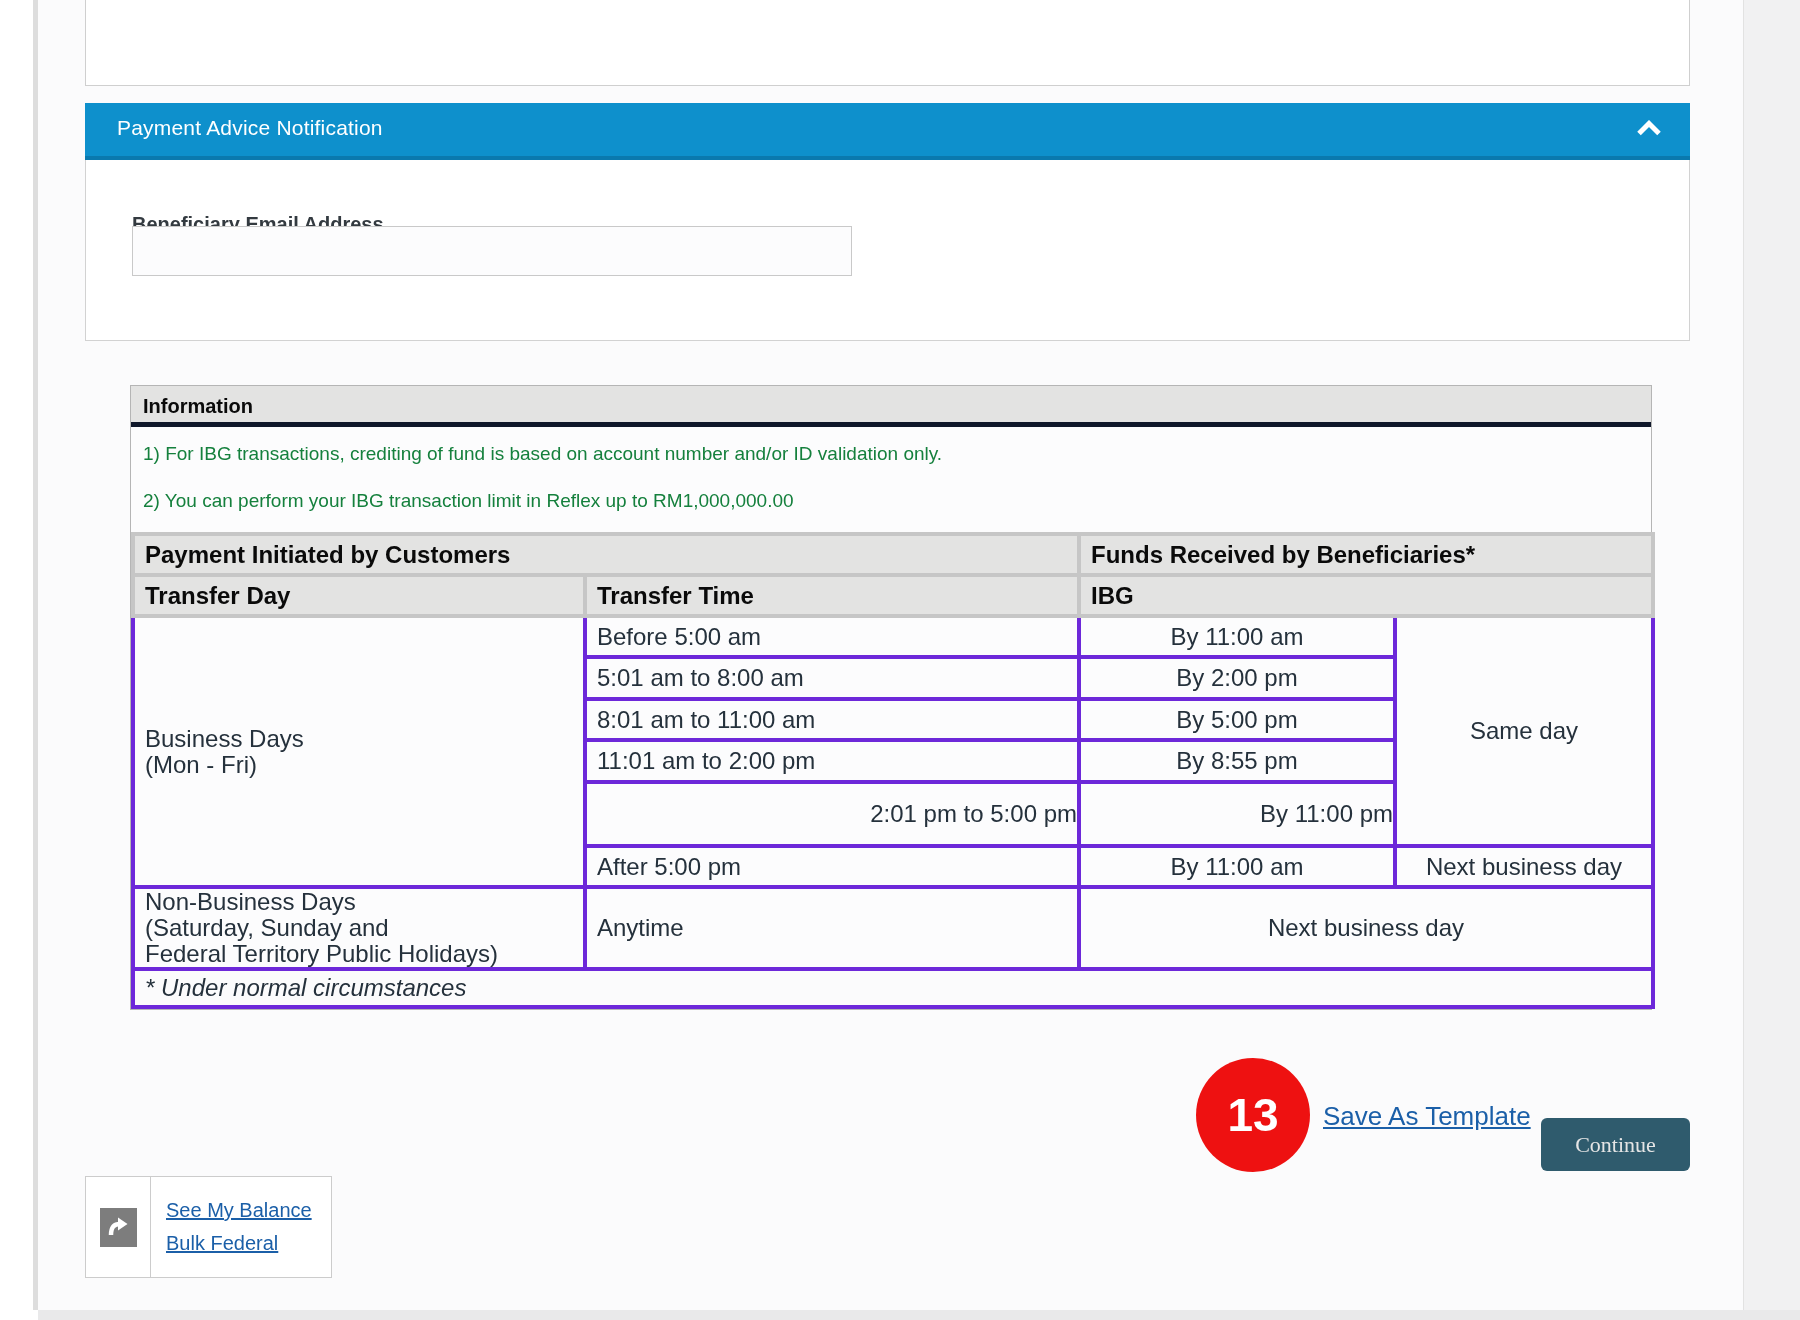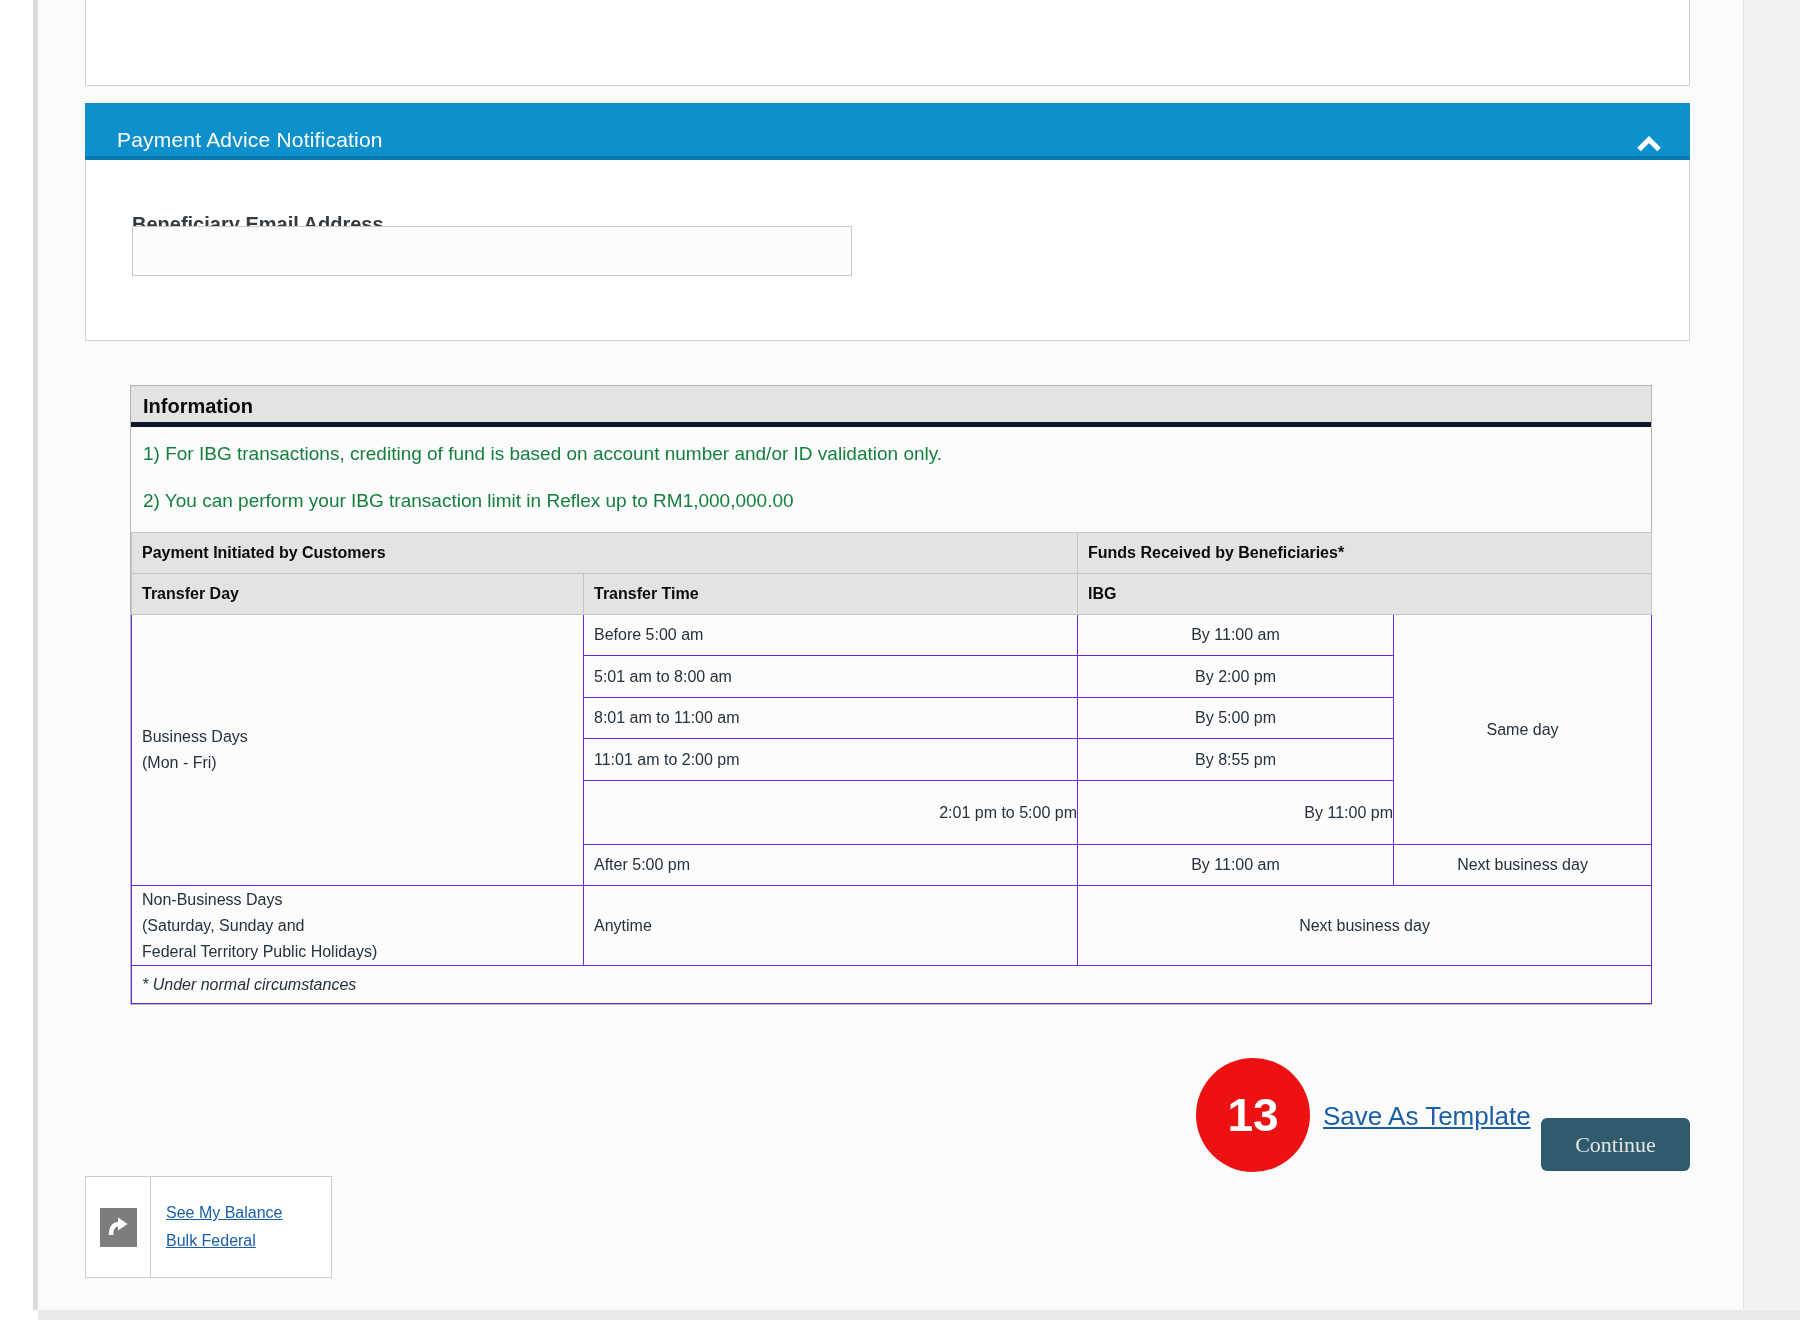--- a/index.html
+++ b/index.html
@@ -16,21 +16,21 @@
   .scroll-strip { position:absolute; left:1743px; top:0; width:57px; height:1310px; background:#f1f1f2; border-left:1px solid #e2e2e2; }
   .bottom-strip { position:absolute; left:38px; top:1310px; width:1762px; height:10px; background:#e9e9ea; }
 
   
   .top-partial { position:absolute; left:85px; top:-8px; width:1605px; height:94px; background:#ffffff; border:1px solid #cfcfcf; }
 
   
   .pan-header {
     position:absolute; left:85px; top:103px; width:1605px; height:57px;
     background:#0e90cc; border-bottom:4px solid #0a79ae;
-    display:flex; align-items:flex-end; padding:0 28px 4px 32px;
+    display:flex; align-items:center; padding:0 28px 4px 32px;
   }
   .pan-title { color:#ffffff; font-size:21px; letter-spacing:0.2px; }
   .pan-chevron { margin-left:auto; width:26px; height:16px; display:block; }
   .pan-body {
     position:absolute; left:85px; top:160px; width:1605px; height:181px;
     background:#ffffff; border:1px solid #d2d2d2; border-top:none;
   }
   .email-label { position:absolute; left:46px; top:33px; font-size:20px; font-weight:bold; color:#333a40;margin-top:20px; }
   .email-input {
     position:absolute; left:46px; top:66px; width:720px; height:50px;
@@ -42,21 +42,21 @@
   .info-wrap { position:absolute; left:130px; top:385px; width:1522px; background:#fcfcfd; border:1px solid #b5b5b5; }
   .info-title {
     height:41px; line-height:41px; background:#e3e3e2; border-bottom:5px solid #0f172a;
     font-size:20px; font-weight:bold; color:#0a0a0a; padding-left:12px;
   }
   .info-notes { height:105px; padding-left:12px; font-size:19px; color:#15803d; }
   .info-notes p:nth-child(1) { padding-top:16px; }
   .info-notes p:nth-child(2) { padding-top:25px; }
 
   table.sched { width:100%; border-collapse:collapse; table-layout:fixed; }
-  table.sched th, table.sched td { border:1px solid #6d28d9; font-size:16px; }
+  table.sched th, table.sched td { border:4px solid #6d28d9; font-size:24px; }
   table.sched th {
     background:#e3e3e2; text-align:left; font-weight:bold; color:#0a0a0a;
     height:41px; padding-left:10px; border-color:#c6c6c6;
   }
   table.sched td { color:#25313c; background:#fcfcfd; }
   td.c-day, td.c-time { text-align:left; padding-left:10px; }
   td.c-ibg, td.c-recv { text-align:center; }
   tr.rA td { height:41px; }
   tr.rB td { height:42px; }
   tr.rTall td { height:64px;text-align:right; }
@@ -85,21 +85,21 @@
   }
 
   
   .quick-box {
     position:absolute; left:85px; top:1176px; width:247px; height:102px;
     background:#ffffff; border:1px solid #cccccc; display:flex;
   }
   .quick-icon-cell { width:65px; border-right:1px solid #cccccc; display:flex; align-items:center; justify-content:center; }
   .quick-icon { width:37px; height:39px; background:#7d7d7d; display:flex; align-items:center; justify-content:center; }
   .quick-links { flex:1; display:flex; flex-direction:column; justify-content:center; padding-left:15px; gap:10px; }
-  .quick-links a { font-size:16px; color:#1b5fa8; text-decoration:underline; cursor:pointer; }
+  .quick-links a { font-size:20px; color:#1b5fa8; text-decoration:underline; cursor:pointer; }
 </style>
 </head>
 <body>
 
 <div class="content-bg"></div>
 <div class="left-edge-line"></div>
 <div class="scroll-strip"></div>
 <div class="bottom-strip"></div>
 
 <div class="top-partial"></div>

